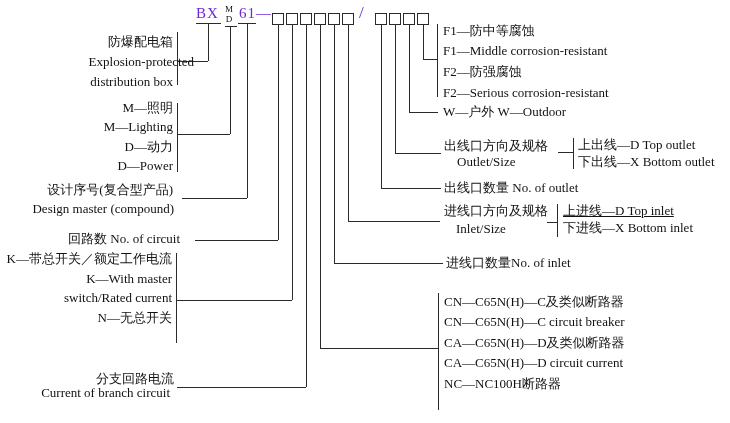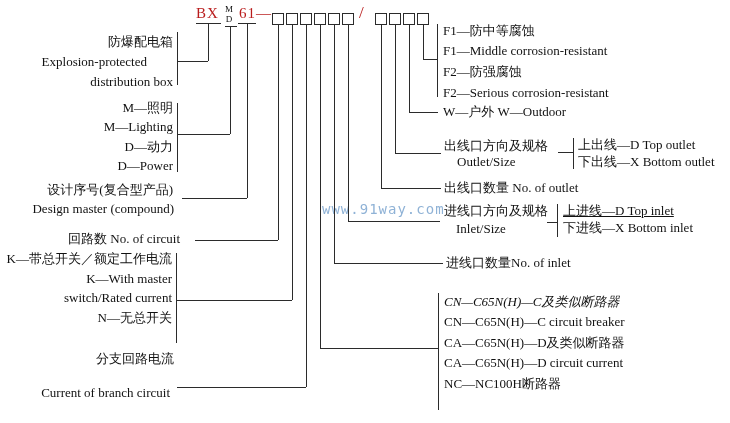--- a/index.html
+++ b/index.html
@@ -8,33 +8,32 @@
     font-family:"Liberation Serif","DejaVu Serif",serif;color:#111;
     overflow:hidden;
   }
   .lbl{position:absolute;white-space:nowrap;font-size:13px;line-height:14px;color:#111;}
   .lbl.r{text-align:left;}
   .hline,.vline{position:absolute;background:#2b2b2b;}
   .hline{height:1px;}
   .vline{width:1px;}
   .boxrow{position:absolute;top:13px;display:flex;gap:2px;}
   .codebox{width:12px;height:12px;border:1px solid #2b2b2b;box-sizing:border-box;background:#fff;}
-  .code-txt{position:absolute;font-size:15px;line-height:15px;letter-spacing:1px;color:#b91c1c;}
+  .code-txt{position:absolute;font-size:15px;line-height:15px;letter-spacing:1px;color:#6d28d9;}
   .md-stack{position:absolute;left:225px;top:4px;display:flex;flex-direction:column;
     align-items:center;font-size:9px;line-height:10px;letter-spacing:0;}
   .watermark{position:absolute;left:322px;top:201px;font-family:"DejaVu Sans Mono",monospace;
     font-size:14px;letter-spacing:1px;color:#8fb2d6;z-index:0;}
   .layer{position:absolute;inset:0;z-index:1;}
 </style>
 </head>
 <body>
 
 <div id="stage">
 
-  <div class="watermark">www.91way.com</div>
 
   <div class="layer">
 
     <span class="code-txt" style="left:196px;top:6px;">BX</span>
     <span class="md-stack">
       <span>M</span>
       <span>D</span>
     </span>
     <span class="code-txt" style="left:239px;top:6px;">61</span>
     <span class="code-txt" style="left:256px;top:6px;letter-spacing:0;">—</span>
@@ -91,50 +90,50 @@
     <div class="hline" style="left:334px;top:263px;width:109px;"></div>
     <div class="hline" style="left:348px;top:221px;width:92px;"></div>
     <div class="hline" style="left:381px;top:188px;width:60px;"></div>
     <div class="hline" style="left:395px;top:153px;width:46px;"></div>
     <div class="hline" style="left:409px;top:112px;width:29px;"></div>
     <div class="hline" style="left:423px;top:59px;width:14px;"></div>
     <div class="hline" style="left:558px;top:152px;width:15px;"></div>
     <div class="hline" style="left:547px;top:222px;width:10px;"></div>
 
     <div class="lbl r" style="right:557px;top:35px;">防爆配电箱</div>
-    <div class="lbl r" style="right:583px;top:55px;">Explosion-protected</div>
+    <div class="lbl r" style="right:536px;top:55px;">Explosion-protected</div>
     <div class="lbl r" style="right:557px;top:75px;">distribution box</div>
     <div class="lbl r" style="right:557px;top:101px;">M—照明</div>
     <div class="lbl r" style="right:557px;top:120px;">M—Lighting</div>
     <div class="lbl r" style="right:557px;top:140px;">D—动力</div>
     <div class="lbl r" style="right:557px;top:159px;">D—Power</div>
     <div class="lbl r" style="right:557px;top:183px;">设计序号(复合型产品)</div>
     <div class="lbl r" style="right:556px;top:202px;">Design master (compound)</div>
     <div class="lbl r" style="right:550px;top:232px;">回路数 No. of circuit</div>
     <div class="lbl r" style="right:558px;top:252px;">K—带总开关／额定工作电流</div>
     <div class="lbl r" style="right:558px;top:272px;">K—With master</div>
     <div class="lbl r" style="right:558px;top:291px;">switch/Rated current</div>
     <div class="lbl r" style="right:558px;top:311px;">N—无总开关</div>
-    <div class="lbl r" style="right:556px;top:352px;">分支回路电流</div>
+    <div class="lbl r" style="right:556px;top:372px;">分支回路电流</div>
     <div class="lbl r" style="right:560px;top:386px;">Current of branch circuit</div>
 
     <div class="lbl" style="left:443px;top:24px;">F1—防中等腐蚀</div>
     <div class="lbl" style="left:443px;top:44px;">F1—Middle corrosion-resistant</div>
     <div class="lbl" style="left:443px;top:65px;">F2—防强腐蚀</div>
     <div class="lbl" style="left:443px;top:86px;">F2—Serious corrosion-resistant</div>
     <div class="lbl" style="left:443px;top:105px;">W—户外 W—Outdoor</div>
     <div class="lbl" style="left:444px;top:139px;">出线口方向及规格</div>
     <div class="lbl" style="left:457px;top:155px;">Outlet/Size</div>
     <div class="lbl" style="left:578px;top:138px;">上出线—D Top outlet</div>
     <div class="lbl" style="left:578px;top:155px;">下出线—X Bottom outlet</div>
     <div class="lbl" style="left:444px;top:181px;">出线口数量 No. of outlet</div>
     <div class="lbl" style="left:444px;top:204px;">进线口方向及规格</div>
     <div class="lbl" style="left:456px;top:222px;">Inlet/Size</div>
     <div class="lbl" style="left:563px;top:204px;text-decoration:underline;">上进线—D Top inlet</div>
     <div class="lbl" style="left:563px;top:221px;">下进线—X Bottom inlet</div>
     <div class="lbl" style="left:446px;top:256px;">进线口数量No. of inlet</div>
-    <div class="lbl" style="left:444px;top:295px;font-style:italic;">CN—C65N(H)—C及类似断路器</div>
+    <div class="lbl" style="left:444px;top:295px;">CN—C65N(H)—C及类似断路器</div>
     <div class="lbl" style="left:444px;top:315px;">CN—C65N(H)—C circuit breaker</div>
     <div class="lbl" style="left:444px;top:336px;">CA—C65N(H)—D及类似断路器</div>
     <div class="lbl" style="left:444px;top:356px;">CA—C65N(H)—D circuit current</div>
     <div class="lbl" style="left:444px;top:377px;">NC—NC100H断路器</div>
   </div>
 </div>
 
 </body></html>

